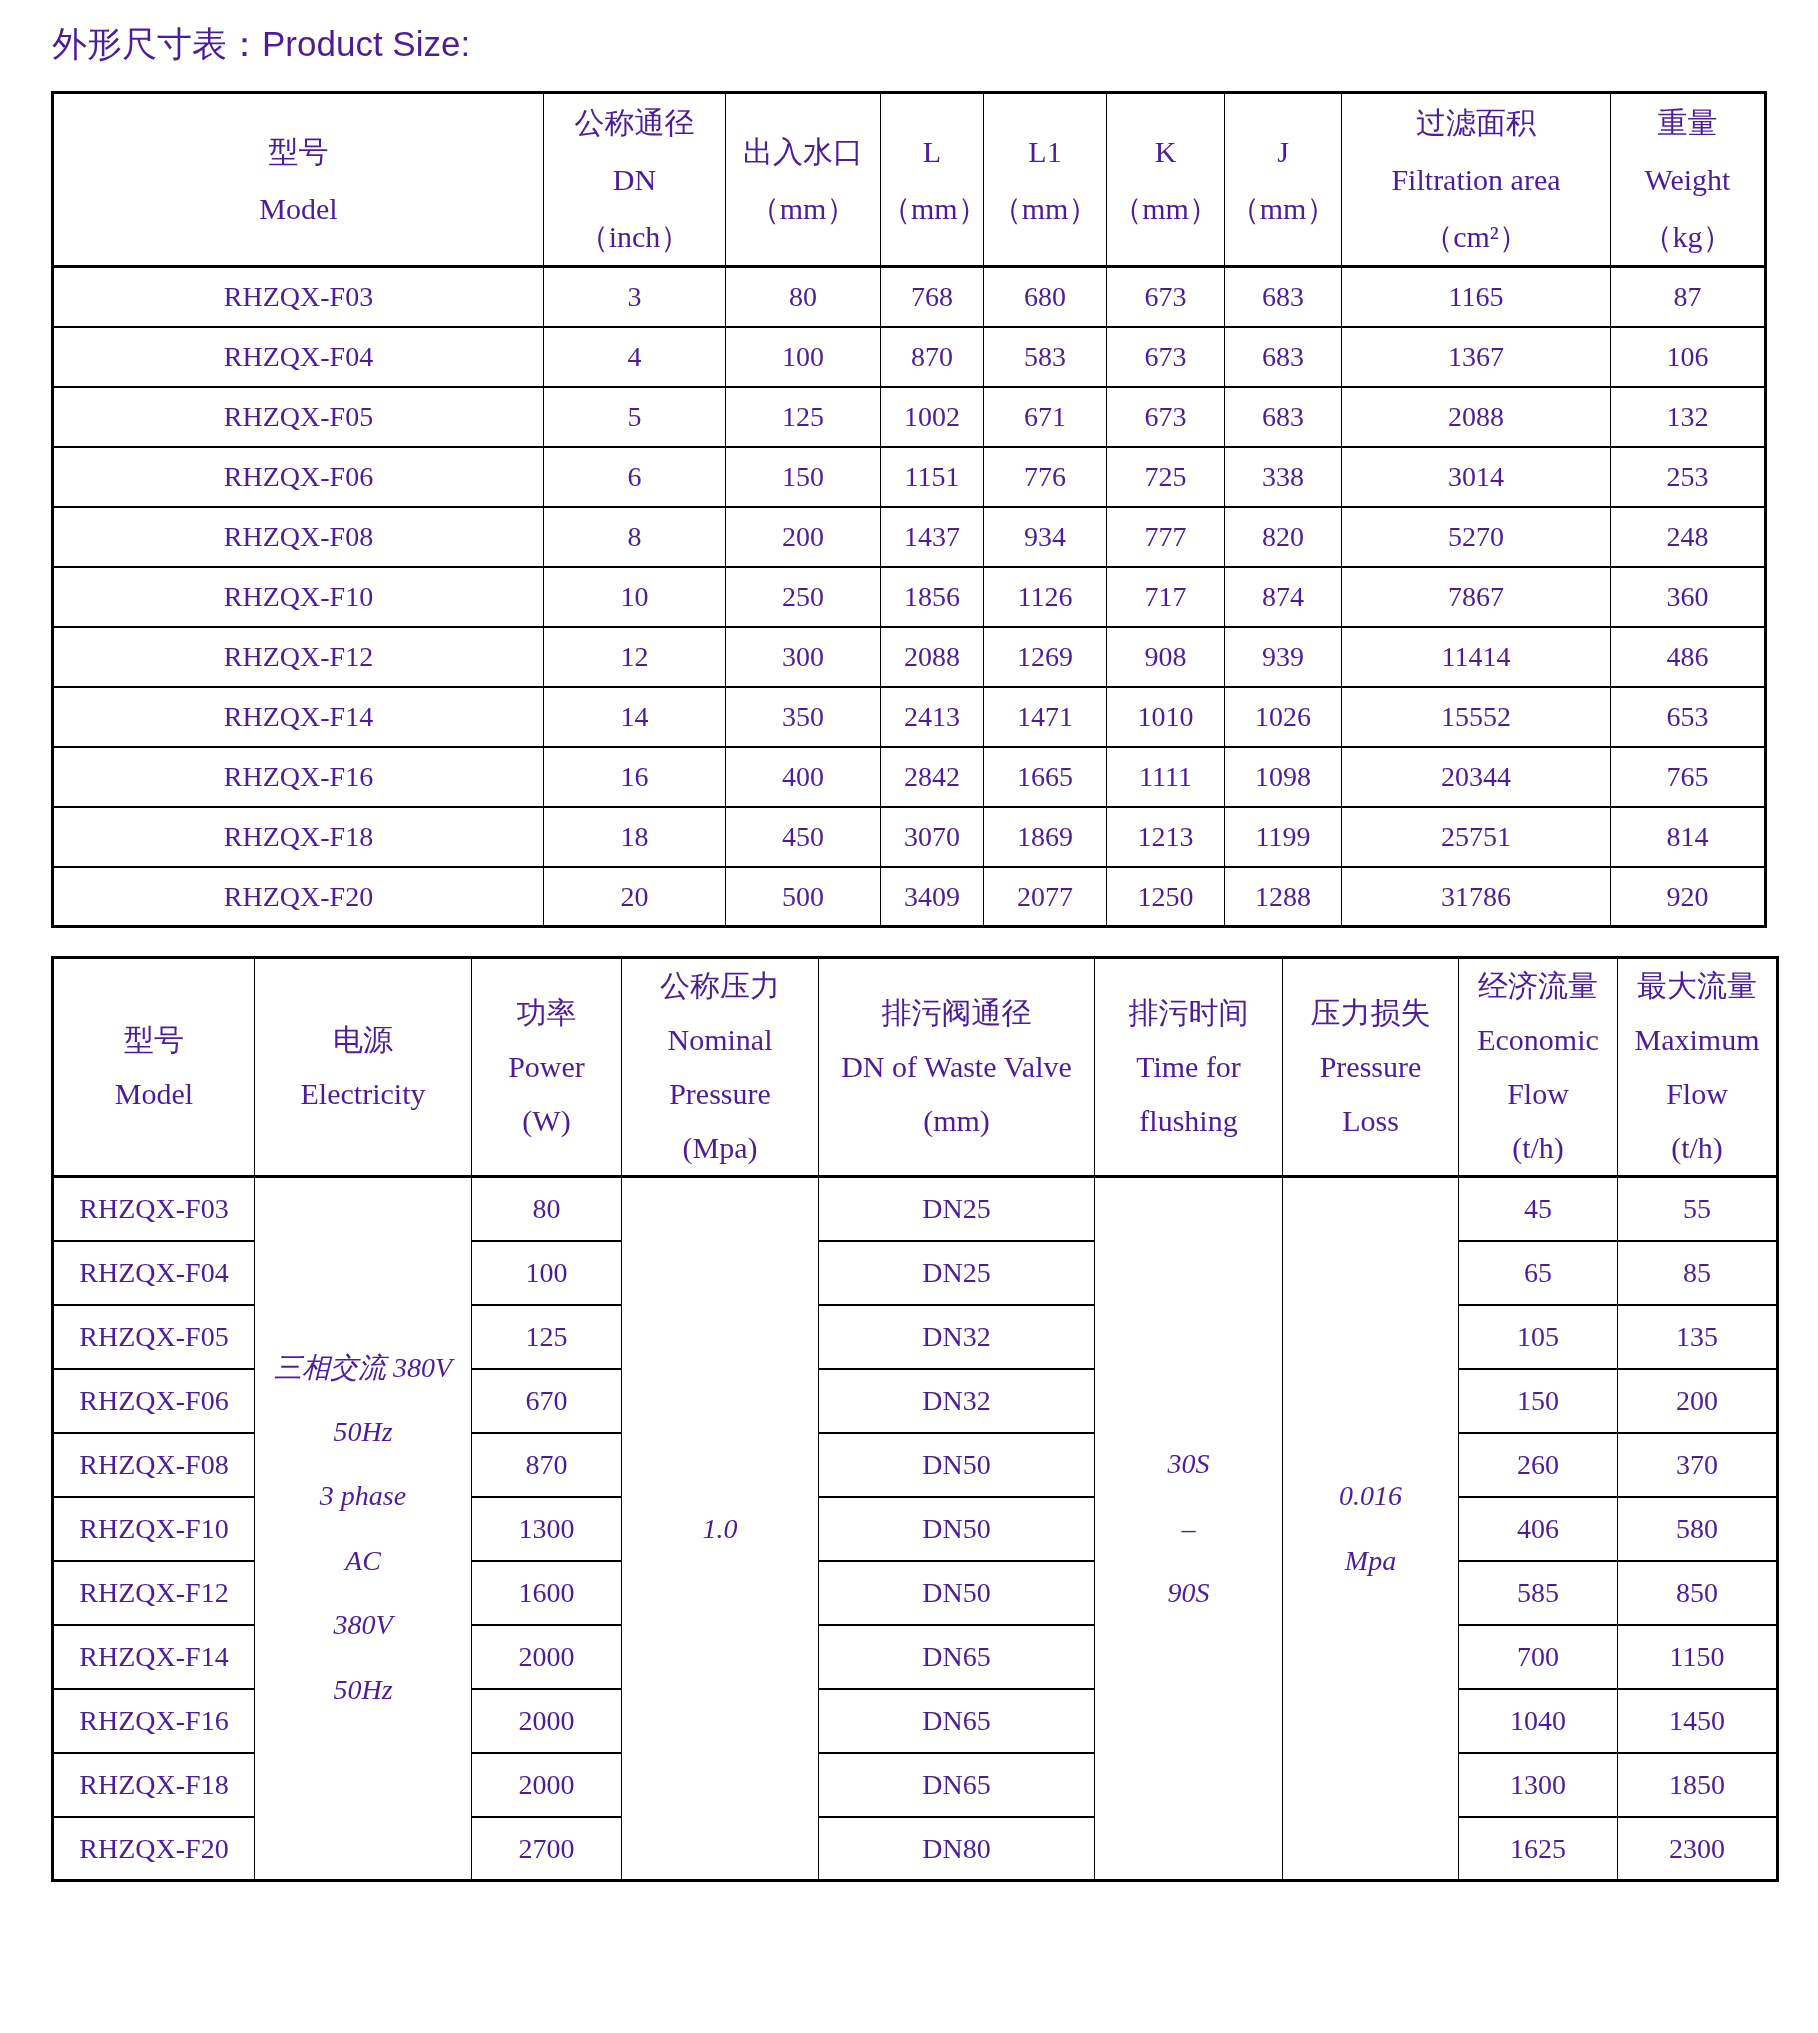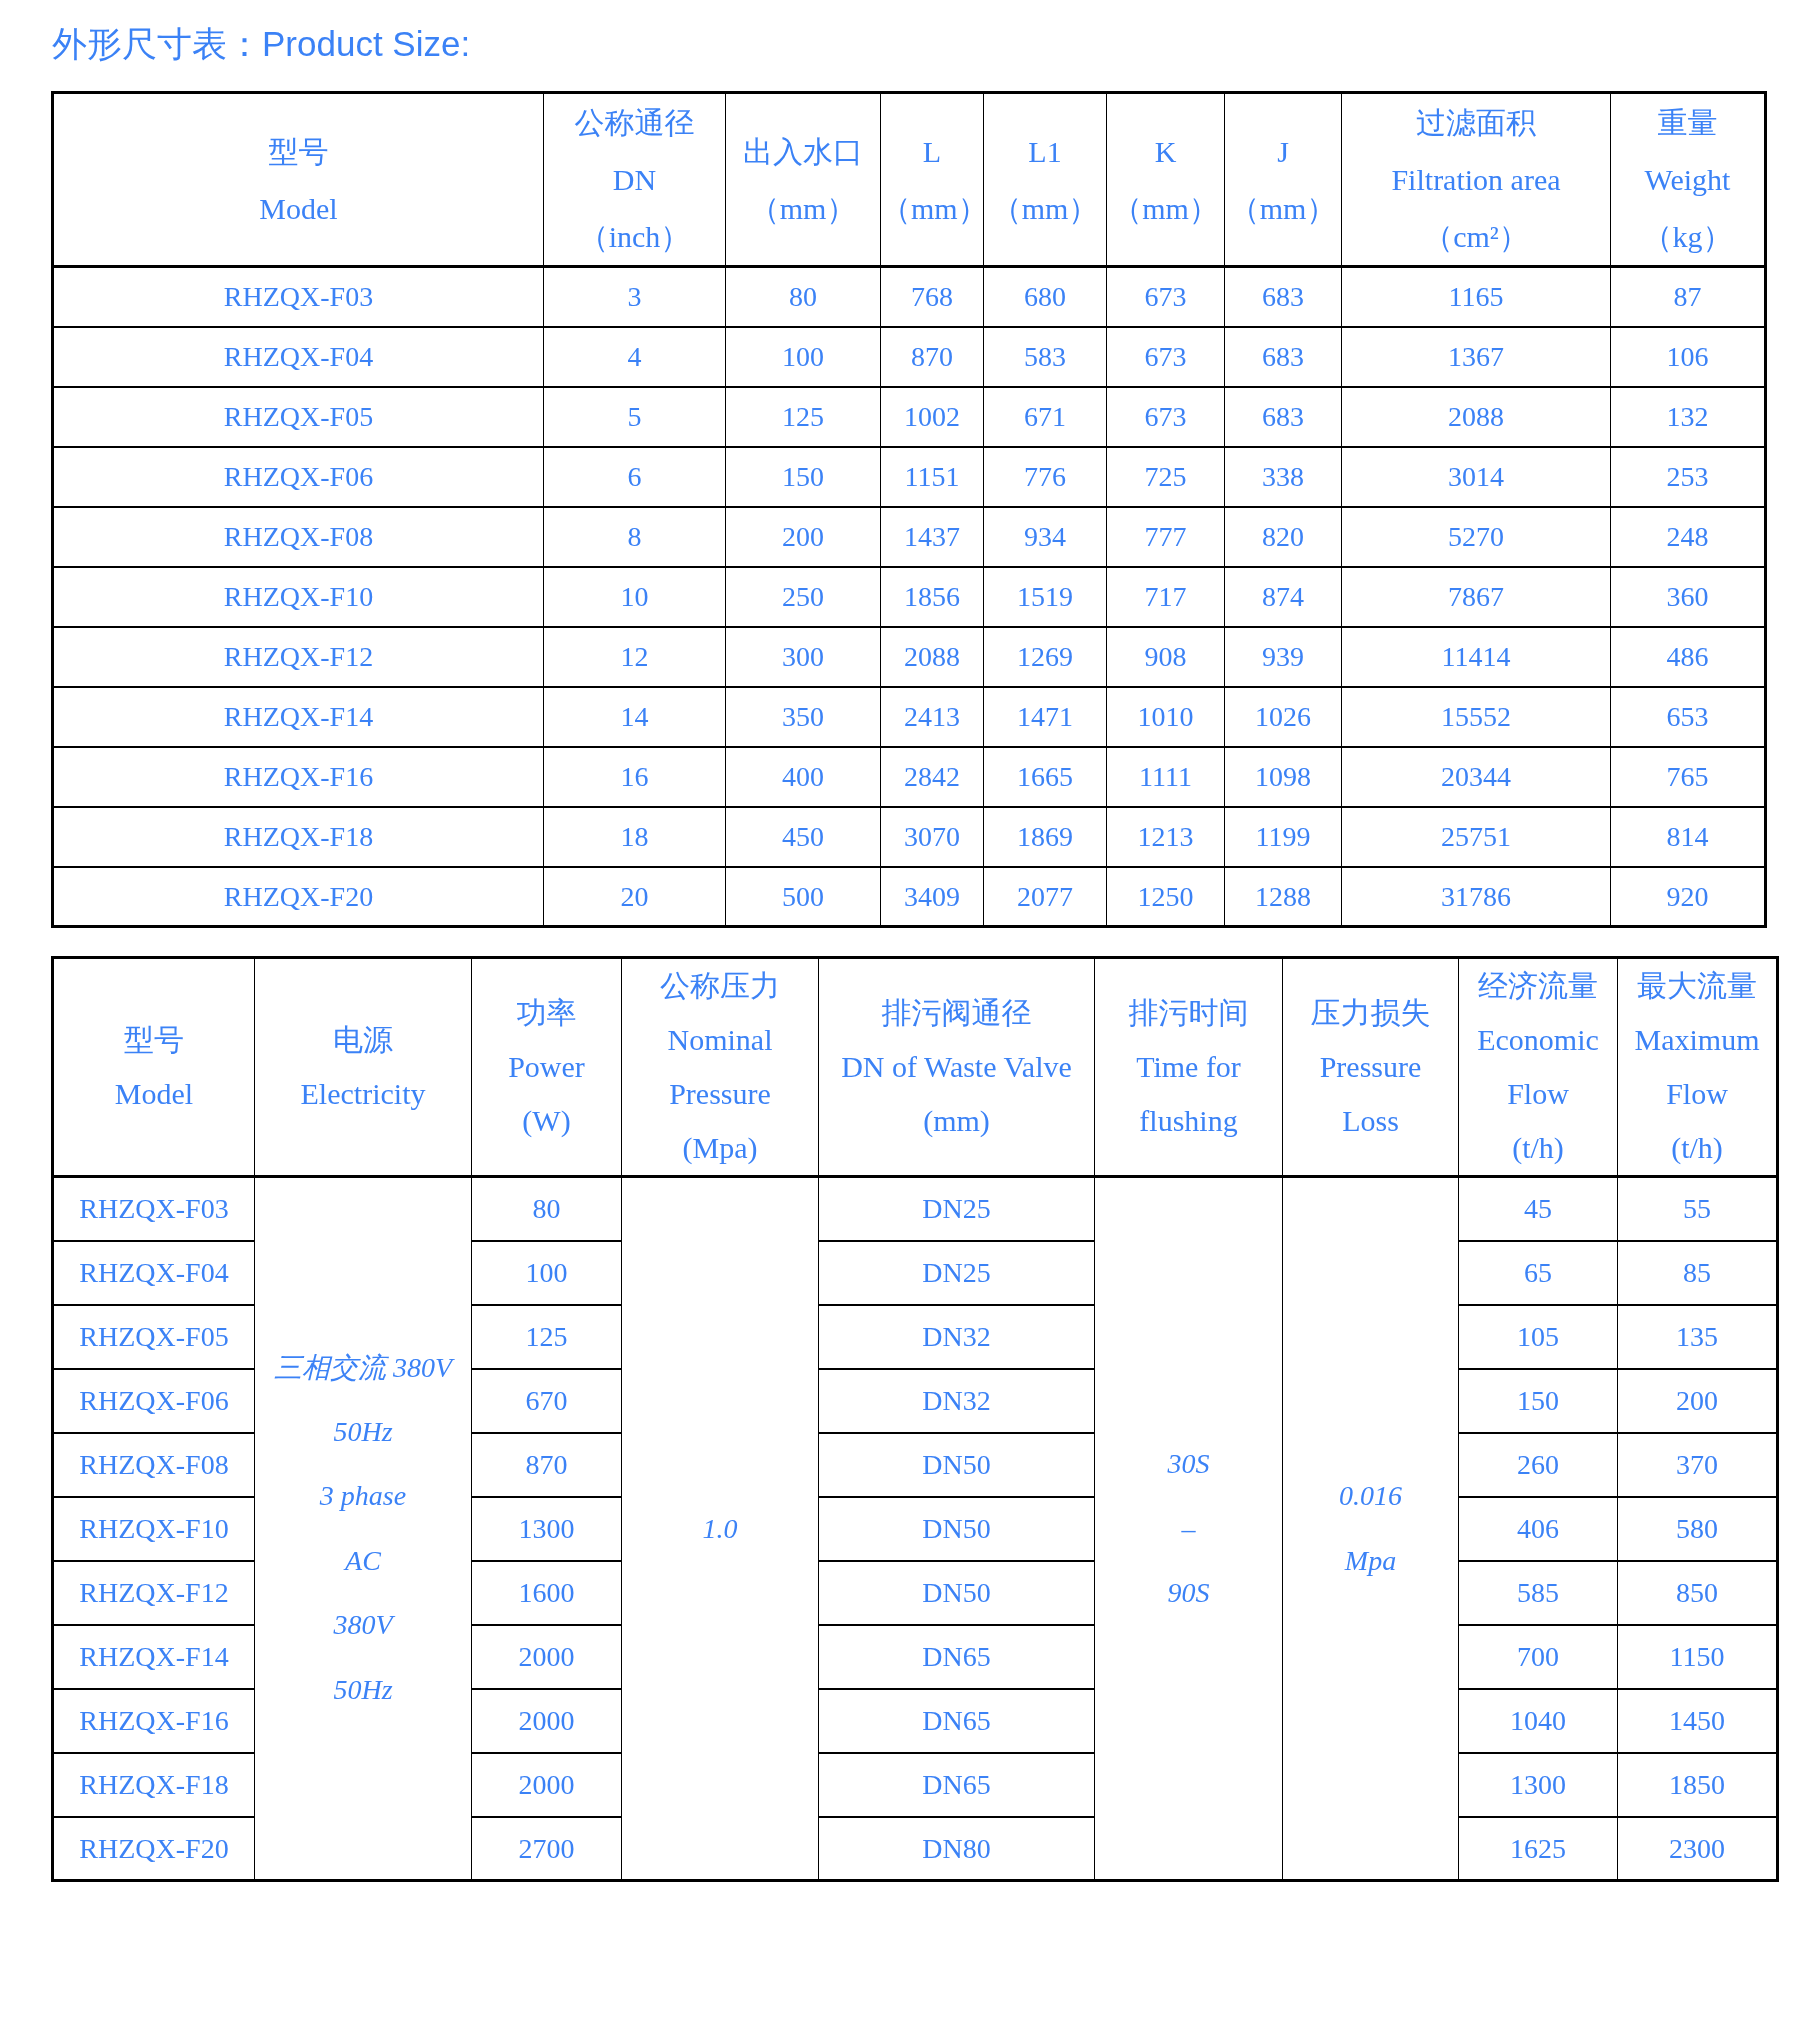--- a/index.html
+++ b/index.html
@@ -2,21 +2,21 @@
 <html style="font-size:13.2px"><head>
 <meta charset="utf-8">
 <style>
   html, body { margin: 0; padding: 0; background: #ffffff; }
   body { width: 1818px; height: 2033px; }
   .page {
     position: relative;
     width: 1818px;
     height: 2033px;
     background: #ffffff;
-    color: #3b82f6;
+    color: #4c1d95;
     font-family: "Liberation Serif", "DejaVu Serif", serif;
     overflow: hidden;
   }
   .doc-title {
     margin: 21.5px 0 0 52px;
     font-size: 35px;
     line-height: 1.25;
     white-space: nowrap;
   }
   .doc-title .en {
@@ -152,21 +152,21 @@
           <td>777</td>
           <td>820</td>
           <td>5270</td>
           <td>248</td>
         </tr>
         <tr>
           <td>RHZQX-F10</td>
           <td>10</td>
           <td>250</td>
           <td>1856</td>
-          <td>1519</td>
+          <td>1126</td>
           <td>717</td>
           <td>874</td>
           <td>7867</td>
           <td>360</td>
         </tr>
         <tr>
           <td>RHZQX-F12</td>
           <td>12</td>
           <td>300</td>
           <td>2088</td>

